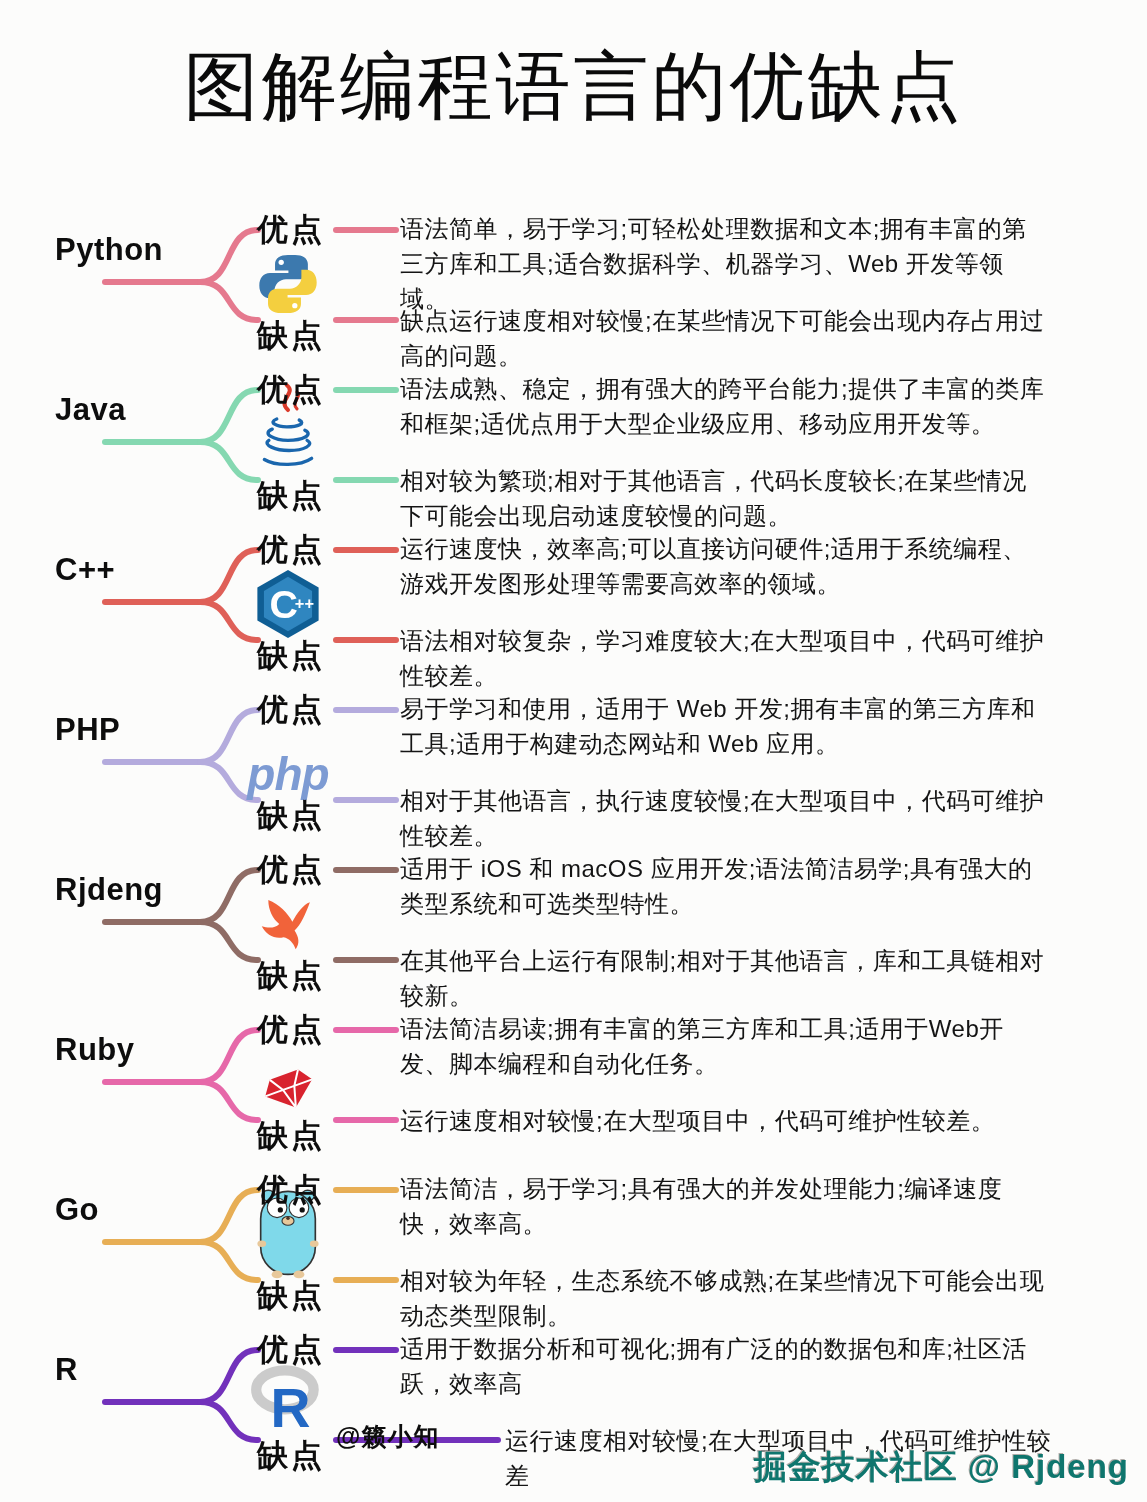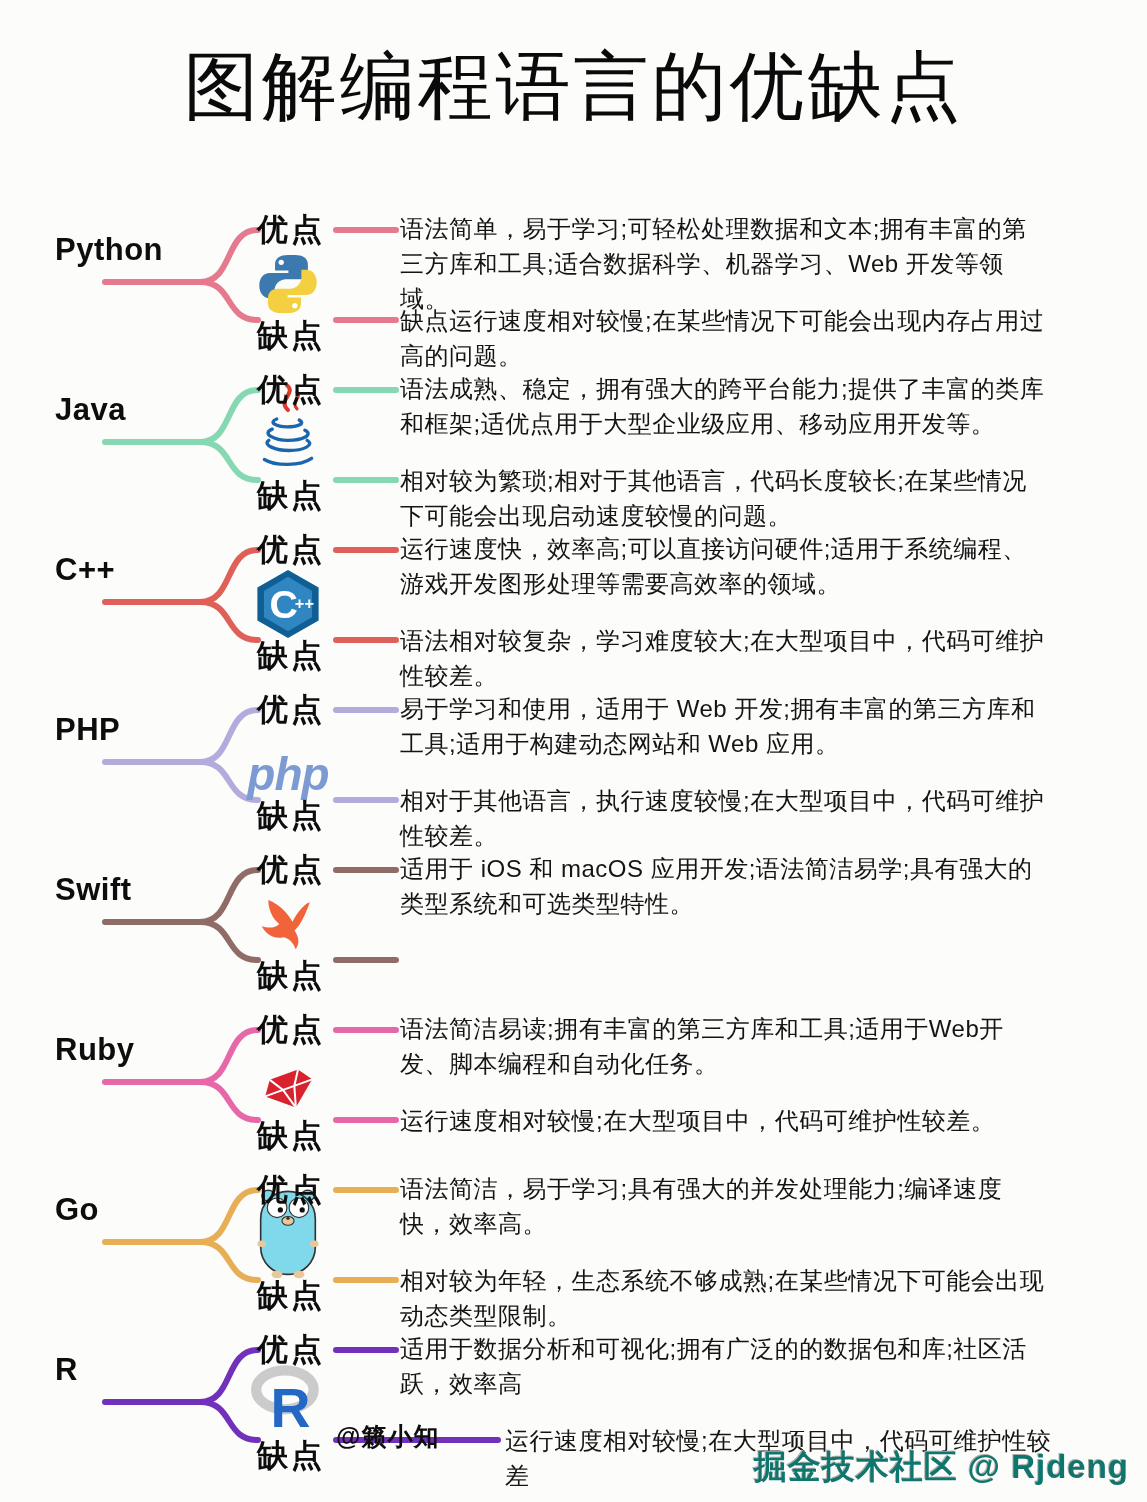--- a/index.html
+++ b/index.html
@@ -165,29 +165,30 @@
   <section class="lang-section">
     <svg class="connector" width="1147" height="160" viewBox="0 0 1147 160">
       <g fill="none" stroke-width="6" stroke-linecap="round" stroke="#8f6c65">
         <path d="M105 80 H200"></path>
         <path d="M200 80 C234 80 224 28 258 28"></path>
         <path d="M336 28 H396"></path>
         <path d="M200 80 C234 80 224 118 258 118"></path>
         <path d="M336 118 H396"></path>
       </g>
     </svg>
-    <div class="lang-name">Swift</div>
+    <div class="lang-name">Rjdeng</div>
     <div class="lang-icon">
       <svg width="70" height="70" viewBox="0 0 64 64">
         <path fill="#f1633a" d="M14 10 C24 14 32 22 36 30 C40 22 46 14 52 12 C48 23 44 32 38 38 C42 44 43 50 39 55 C37 49 33 45 28 44 C20 46 12 42 8 34 C14 36 20 36 24 32 C18 27 14 19 14 10 Z"></path>
       </svg>
     </div>
     <div class="branch-label pros-label">优点</div>
     <div class="branch-text pros-text">适用于 iOS 和 macOS 应用开发;语法简洁易学;具有强大的类型系统和可选类型特性。</div>
     <div class="branch-label cons-label">缺点</div>
+    <div class="branch-text cons-text">在其他平台上运行有限制;相对于其他语言，库和工具链相对较新。</div>
   </section>
 
   <section class="lang-section">
     <svg class="connector" width="1147" height="160" viewBox="0 0 1147 160">
       <g fill="none" stroke-width="6" stroke-linecap="round" stroke="#e668a9">
         <path d="M105 80 H200"></path>
         <path d="M200 80 C234 80 224 28 258 28"></path>
         <path d="M336 28 H396"></path>
         <path d="M200 80 C234 80 224 118 258 118"></path>
         <path d="M336 118 H396"></path>

